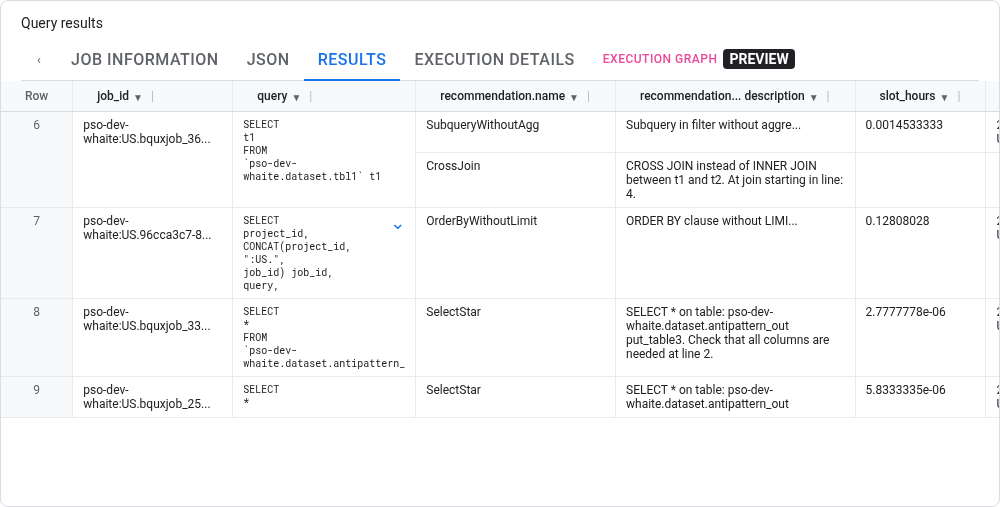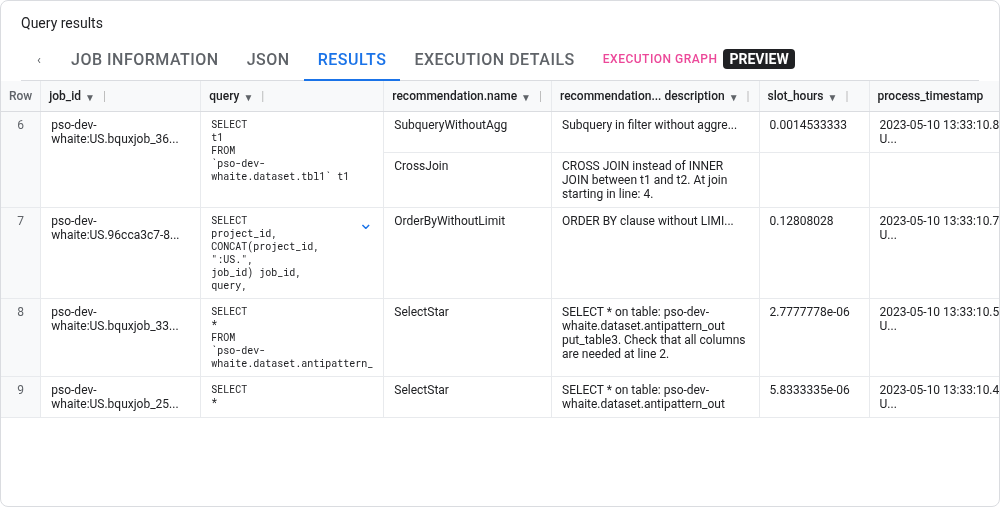--- a/index.html
+++ b/index.html
@@ -92,21 +92,21 @@
     }
     table {
       width: 100%;
       border-collapse: collapse;
       font-size: 12px;
     }
     thead th {
       background: #f8f9fa;
       border-bottom: 1px solid #dadce0;
       border-right: 1px solid #e8eaed;
-      padding: 8px 8px;
+      padding: 8px 24px;
       text-align: left;
       font-weight: 500;
       color: #202124;
       white-space: nowrap;
       position: sticky;
       top: 0;
       z-index: 10;
     }
     thead th .col-header {
       display: flex;

